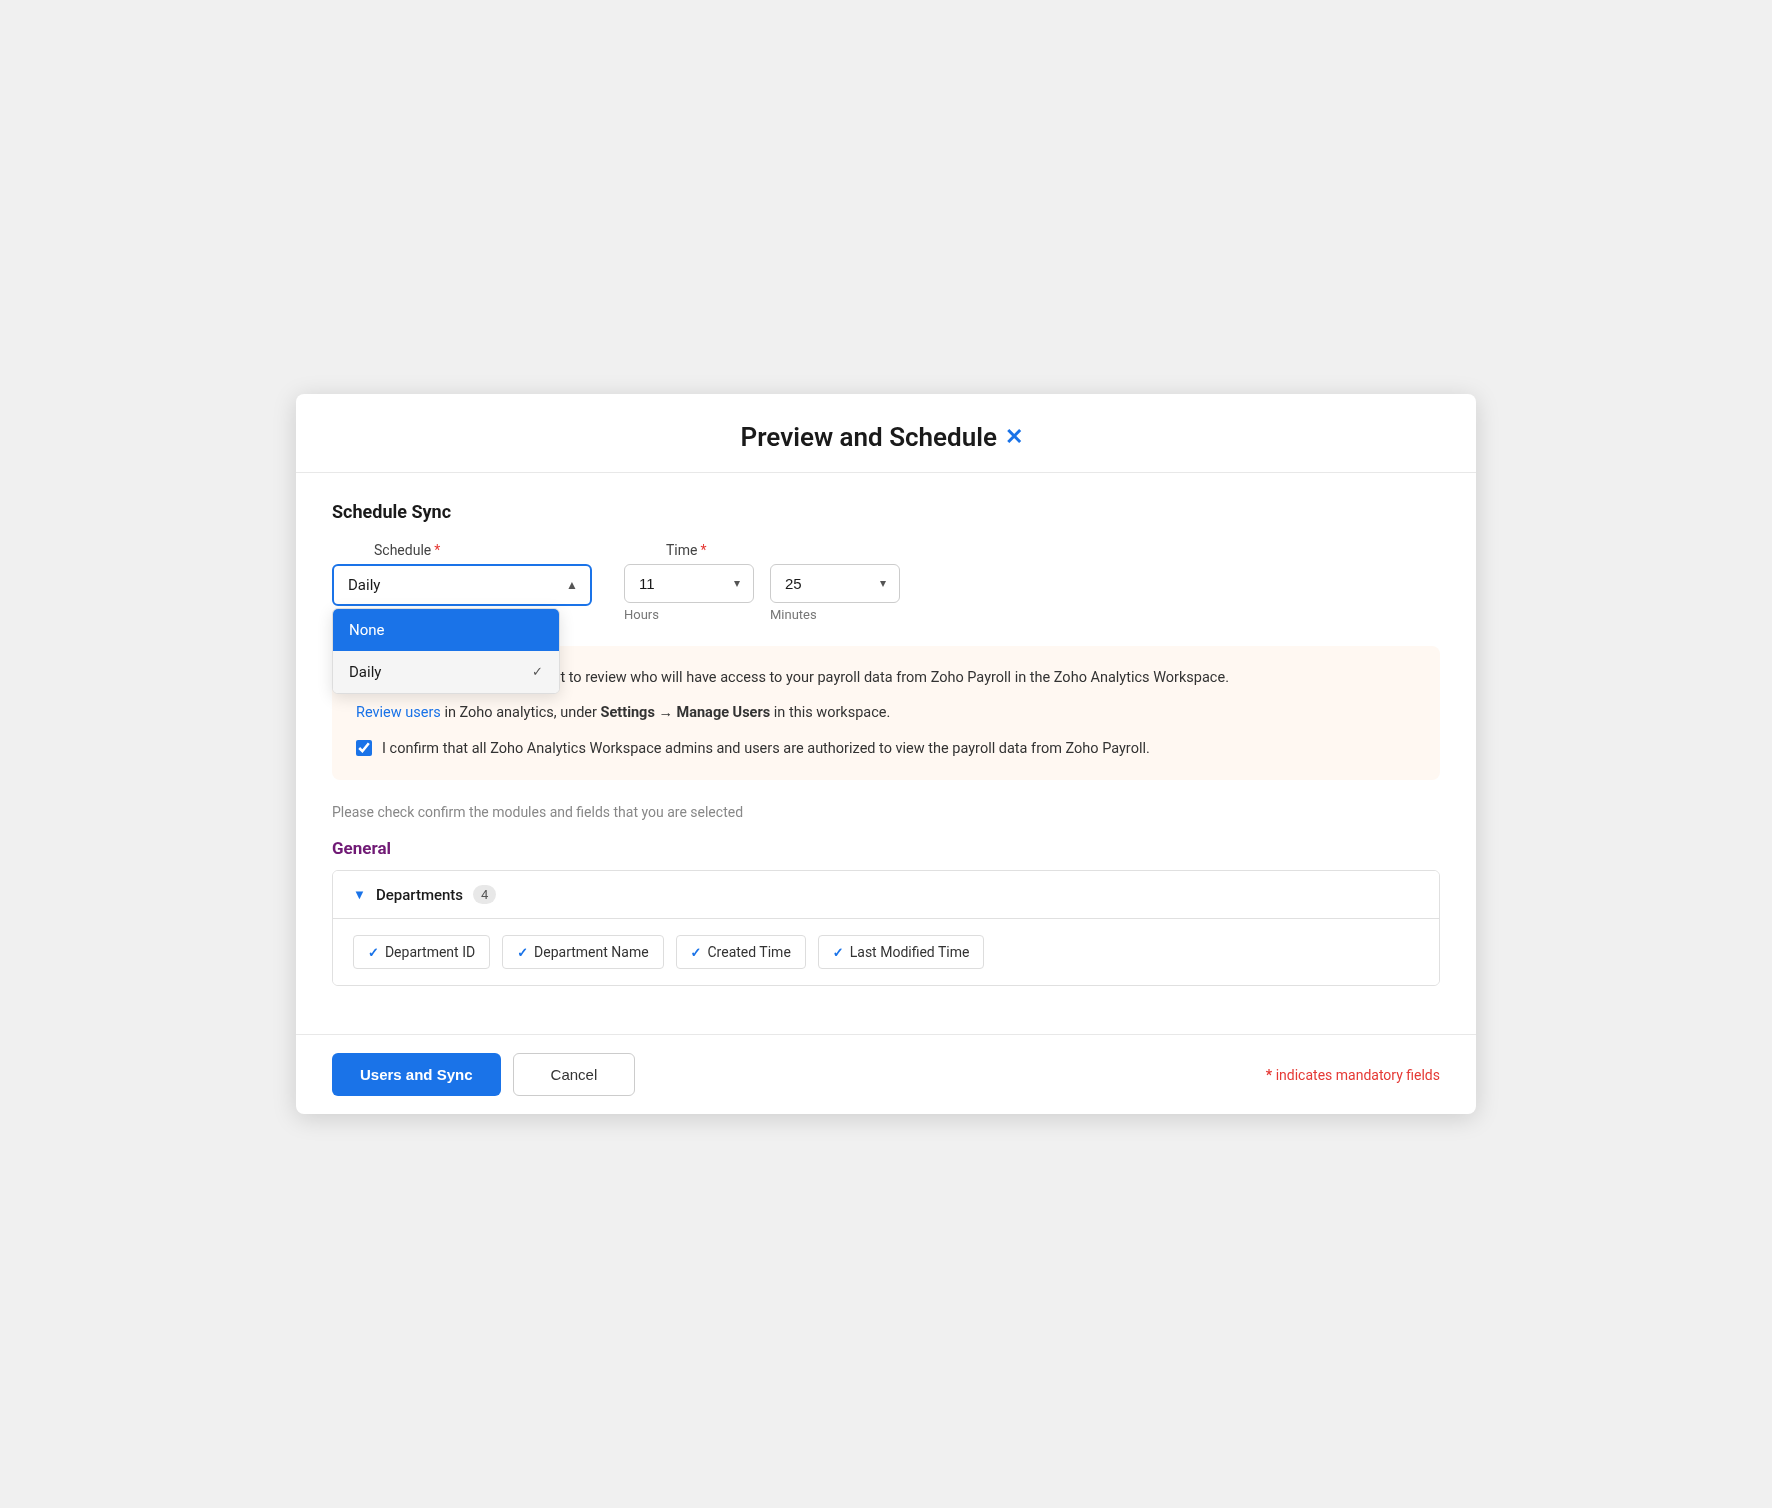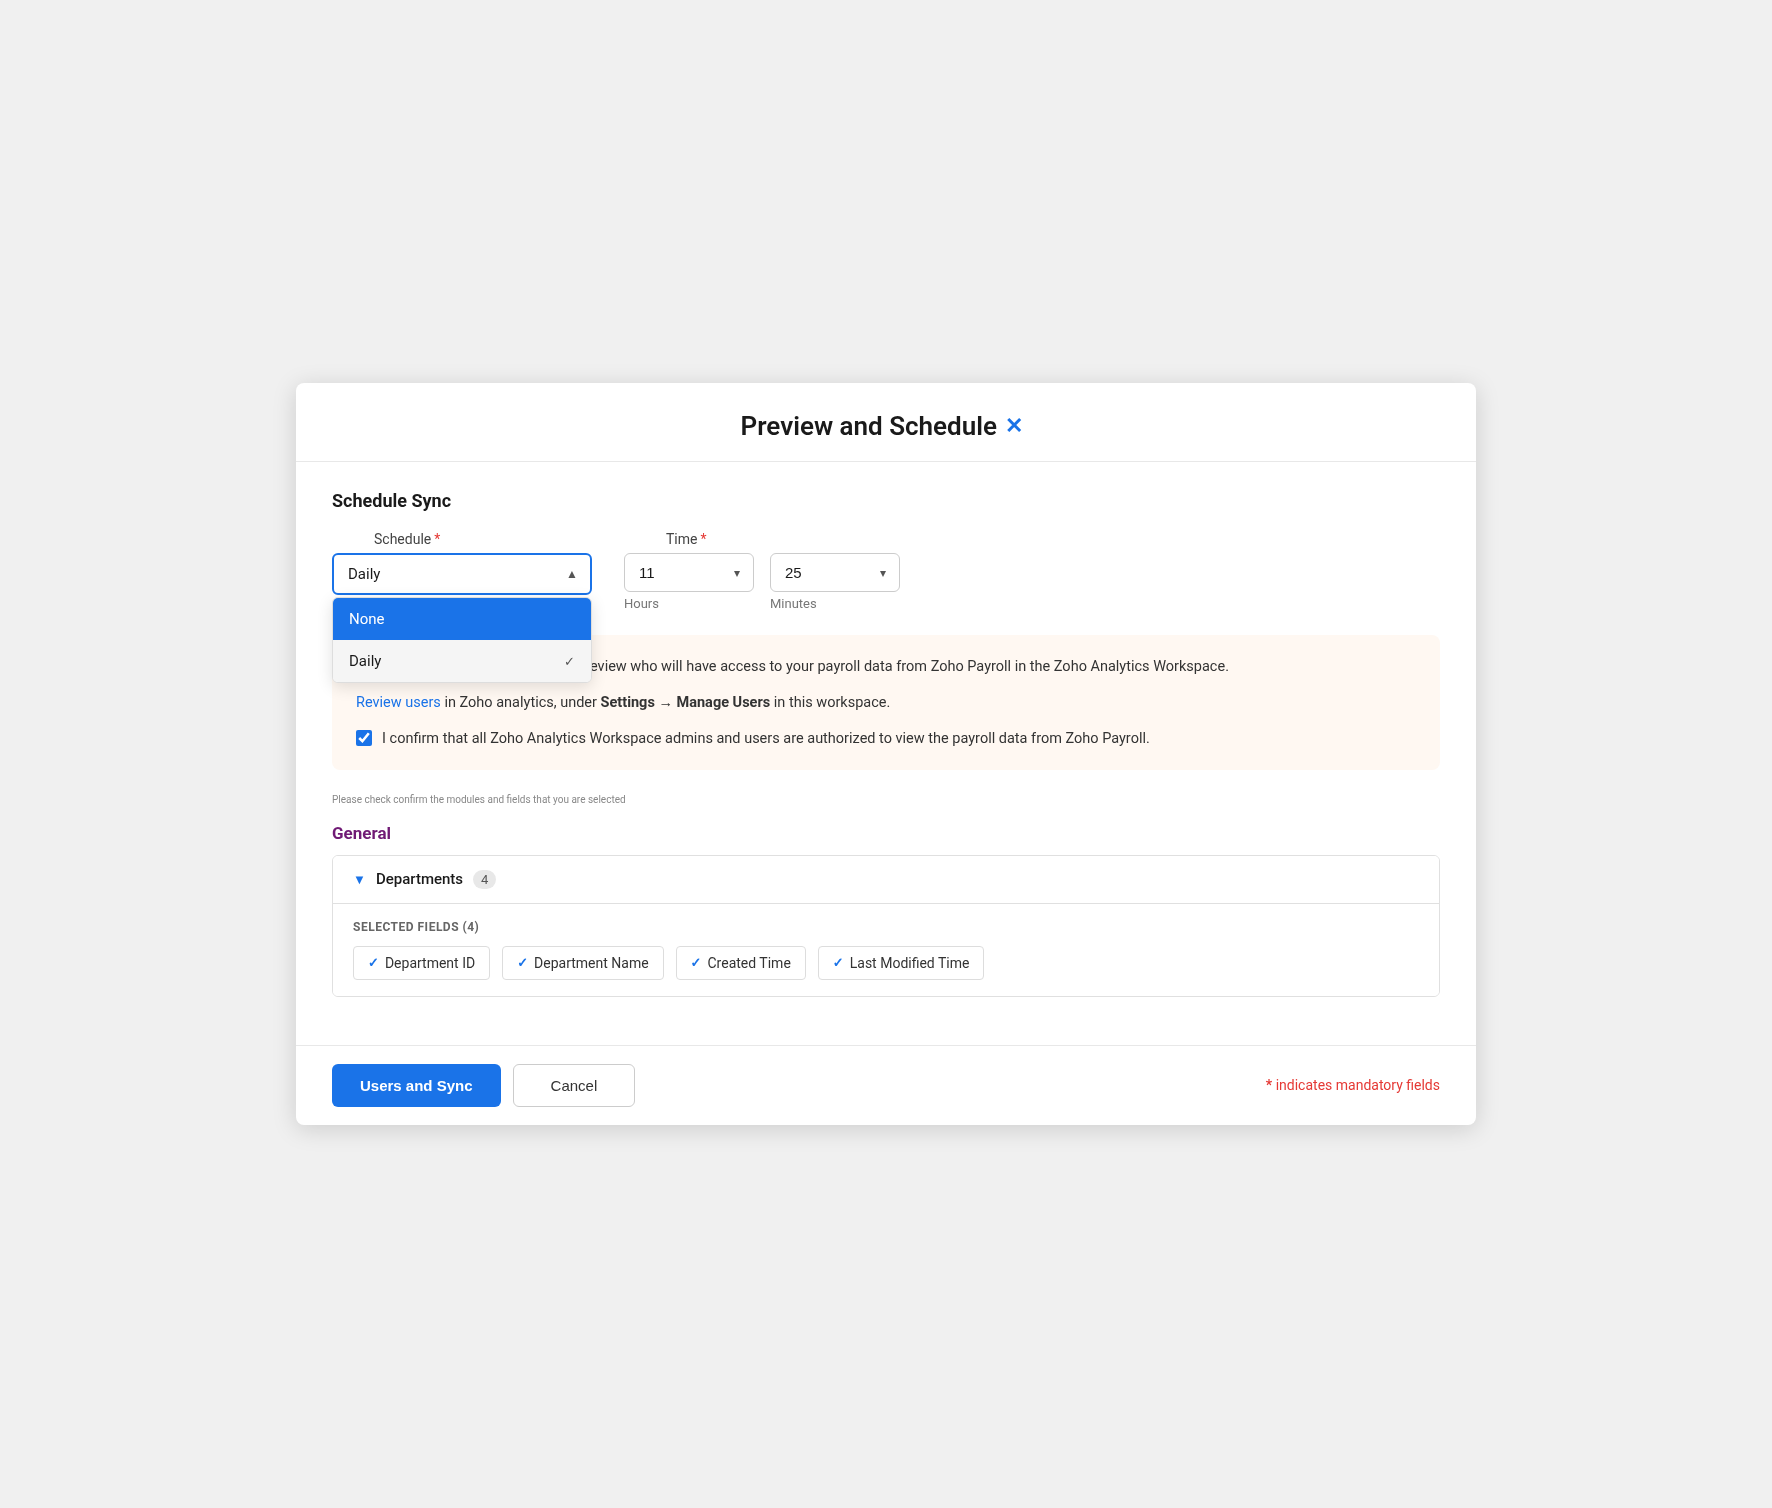--- a/index.html
+++ b/index.html
@@ -97,21 +97,21 @@
       top: 50%;
       transform: translateY(-50%);
       pointer-events: none;
       color: #555;
       font-size: 12px;
     }
     .dropdown-menu {
       position: absolute;
       top: calc(100% + 2px);
       left: 0;
-      width: 260px;
+      width: 228px;
       background: #fff;
       border: 1px solid #ddd;
       border-radius: 6px;
       box-shadow: 0 4px 16px rgba(0,0,0,0.12);
       z-index: 100;
       overflow: hidden;
     }
     .dropdown-item {
       padding: 12px 16px;
       font-size: 15px;
@@ -197,21 +197,21 @@
       accent-color: #1a73e8;
       margin-top: 2px;
       cursor: pointer;
     }
     .confirm-label {
       font-size: 14.5px;
       color: #333;
       line-height: 1.5;
     }
     .modules-hint {
-      font-size: 10px;
+      font-size: 14px;
       color: #888;
       margin-bottom: 18px;
     }
     .general-title {
       font-size: 17px;
       font-weight: 700;
       color: #701a75;
       margin-bottom: 12px;
     }
     .module-container {
@@ -399,21 +399,20 @@
 
     <div>
       <div class="general-title">General</div>
       <div class="module-container">
         <div class="module-header">
           <span class="chevron-icon">▼</span>
           <span class="module-name">Departments</span>
           <span class="module-count">4</span>
         </div>
         <div class="fields-section">
-          <div class="fields-title">SELECTED FIELDS (4)</div>
           <div class="fields-list">
             <div class="field-chip">
               <span class="field-check">✓</span>
               <span>Department ID</span>
             </div>
             <div class="field-chip">
               <span class="field-check">✓</span>
               <span>Department Name</span>
             </div>
             <div class="field-chip">

